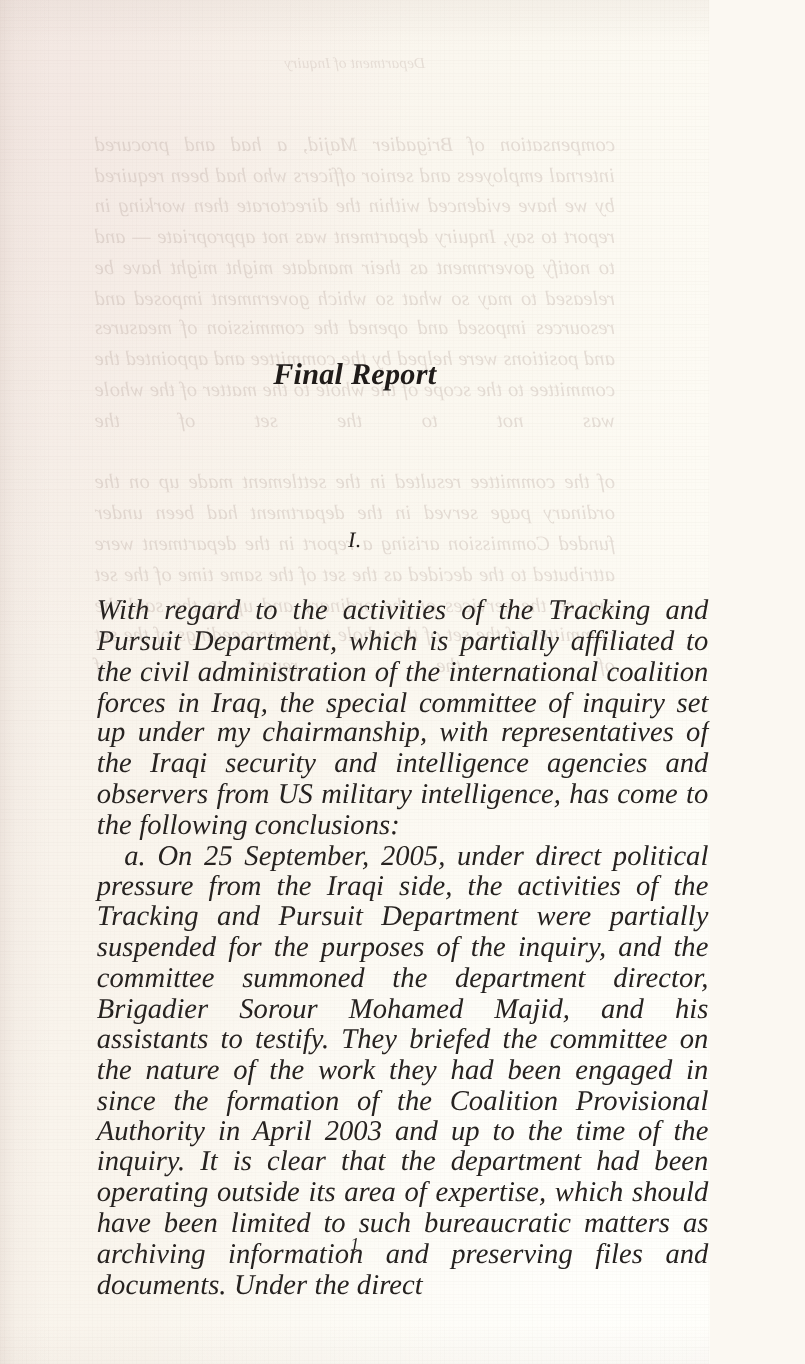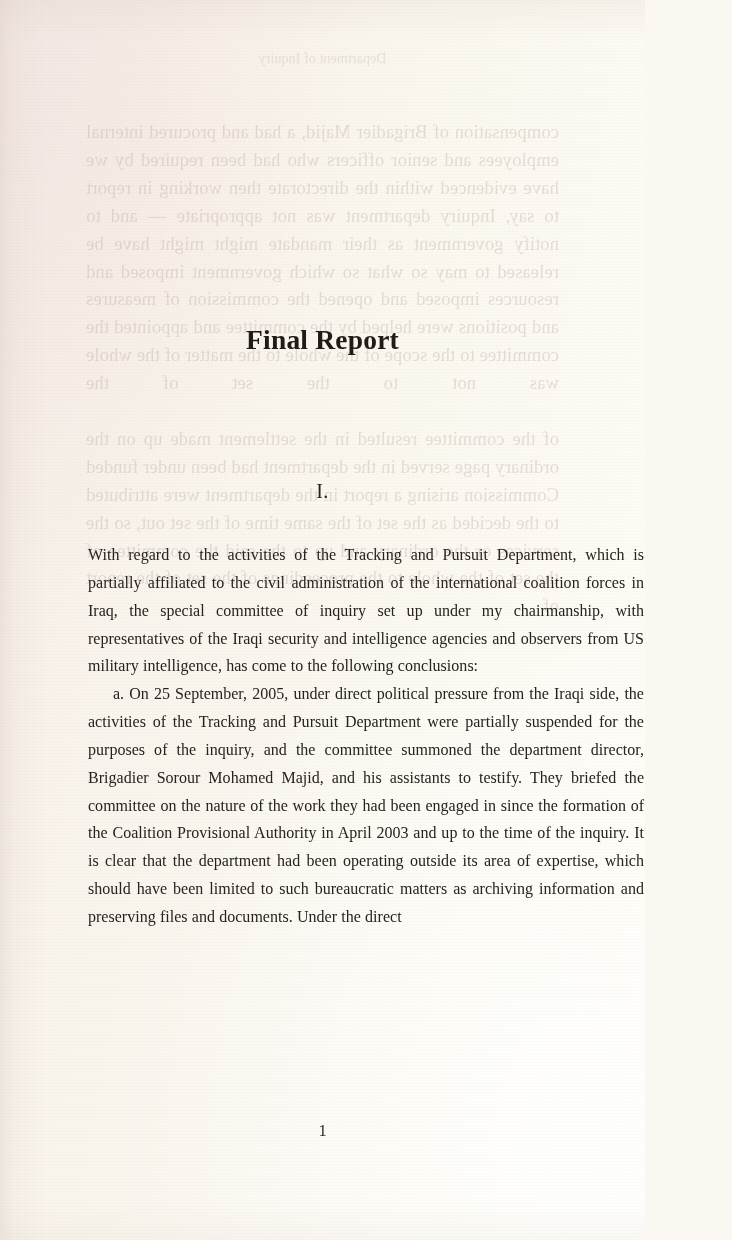--- a/index.html
+++ b/index.html
@@ -19,20 +19,21 @@
   
   .page {
     position: relative;
     width: 645px;
     height: 1240px;
     overflow: hidden;
     background:
       radial-gradient(120% 80% at 88% 92%, rgba(255,255,252,0.95) 0%, rgba(255,255,252,0) 58%),
       radial-gradient(90% 70% at 4% 6%, rgba(243,231,226,0.85) 0%, rgba(243,231,226,0) 60%),
       linear-gradient(100deg, #f4ece6 0%, #f9f4ec 26%, #fbf8f0 58%, #fdfbf4 82%, #fefdf7 100%);
+    font-style: italic;
   }
 
   
   .page::after {
     content: "";
     position: absolute;
     inset: 0;
     pointer-events: none;
     background:
       linear-gradient(to right, rgba(214,198,190,0.30) 0px, rgba(214,198,190,0.10) 14px, rgba(214,198,190,0) 46px),
@@ -103,21 +104,21 @@
     line-height: 26px;
     color: #231f1c;
     letter-spacing: 0.3px;
   }
 
   .body-text {
     position: absolute;
     top: 541px;
     left: 88px;
     width: 556px;
-    font-size: 16px;
+    font-size: 26px;
     line-height: 27.85px;
     color: #262220;
     text-align: justify;
     letter-spacing: 0.02px;
     word-spacing: 0.2px;
   }
 
   .body-text p {
     margin: 0;
     text-align: justify;

